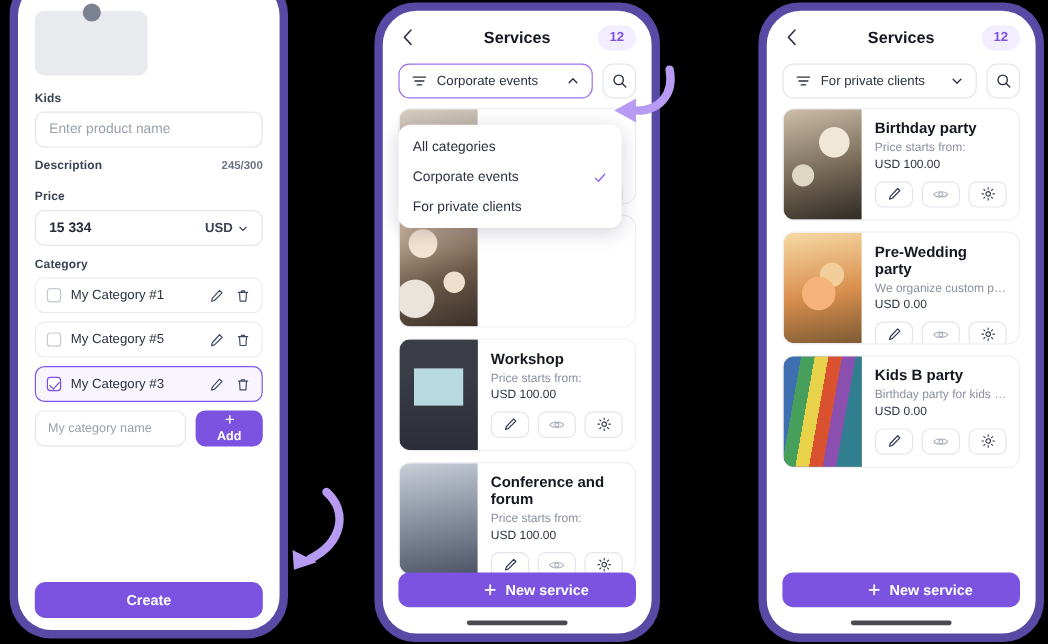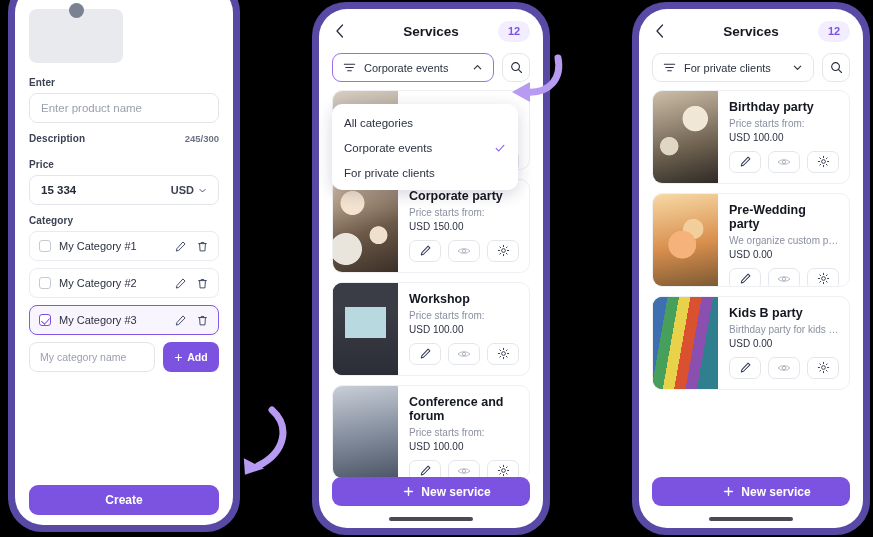--- a/index.html
+++ b/index.html
@@ -107,21 +107,21 @@
     flex: 1; height: 30px;
     border: 1px solid #e3e5ea; border-radius: 8px;
     display: flex; align-items: center; padding: 0 10px;
     font-size: 10.5px; color: #9aa0ac;
   }
   .add-btn {
     width: 56px; height: 30px;
     background: #7c52e0; border-radius: 8px;
     display: flex; align-items: center; justify-content: center;
     gap: 4px;
-    color: #fff; font-size: 10.5px; font-weight: 700;
+    color: #fff; font-size: 10.5px; font-weight: 700; flex-direction: column;
   }
   .create-btn {
     position: absolute; left: 14px; right: 14px; bottom: 10px;
     height: 30px; background: #7c52e0; border-radius: 9px;
     display: flex; align-items: center; justify-content: center;
     color: #fff; font-size: 12px; font-weight: 700; margin-top: 31px;
   }
 
   
   .topbar {
@@ -243,21 +243,21 @@
 <body>
 
 <div class="stage">
 
   <div class="phone" id="phone1">
     <div class="screen">
       <div class="form-body">
 
         <div class="img-placeholder"></div>
 
-        <div class="f-label">Enter</div>
+        <div class="f-label">Kids</div>
         <div class="f-input">Enter product name</div>
 
         <div class="spacer8"></div>
 
         <div class="f-label-row">
           <div class="f-label" style="margin:0">Description</div>
           <div class="f-counter">245/300</div>
         </div>
 
         <div class="spacer8"></div>
@@ -285,21 +285,21 @@
                 <svg class="ico" viewBox="0 0 16 16">
                   <path d="M11 2.4 L13.6 5 L5.8 12.8 L2.8 13.6 L3.6 10.6 Z" fill="none" stroke="#3f4a63" stroke-width="1.2" stroke-linejoin="round"></path>
                 </svg>
                 <svg class="ico" viewBox="0 0 16 16">
                   <path d="M3.2 4.4 H12.8 M6.4 4.4 V3 H9.6 V4.4 M4.4 4.4 L5 13.4 H11 L11.6 4.4" fill="none" stroke="#3f4a63" stroke-width="1.2" stroke-linecap="round" stroke-linejoin="round"></path>
                 </svg>
               </div>
             </div>
             <div class="cat-row">
               <div class="cbx"></div>
-              <div class="cat-name">My Category #2</div>
+              <div class="cat-name">My Category #5</div>
               <div class="cat-icons">
                 <svg class="ico" viewBox="0 0 16 16">
                   <path d="M11 2.4 L13.6 5 L5.8 12.8 L2.8 13.6 L3.6 10.6 Z" fill="none" stroke="#3f4a63" stroke-width="1.2" stroke-linejoin="round"></path>
                 </svg>
                 <svg class="ico" viewBox="0 0 16 16">
                   <path d="M3.2 4.4 H12.8 M6.4 4.4 V3 H9.6 V4.4 M4.4 4.4 L5 13.4 H11 L11.6 4.4" fill="none" stroke="#3f4a63" stroke-width="1.2" stroke-linecap="round" stroke-linejoin="round"></path>
                 </svg>
               </div>
             </div>
             <div class="cat-row active">
@@ -374,44 +374,20 @@
                   <path d="M8 1.6 v1.6 M8 12.8 v1.6 M1.6 8 h1.6 M12.8 8 h1.6 M3.5 3.5 l1.1 1.1 M11.4 11.4 l1.1 1.1 M12.5 3.5 l-1.1 1.1 M4.6 11.4 l-1.1 1.1" stroke="#3b4254" stroke-width="1.2" stroke-linecap="round"></path>
                 </svg>
               </div>
             </div>
           </div>
         </div>
 
         <div id="p2-cards">
             <div class="card">
               <div class="thumb t-corporate"></div>
-              <div class="card-body">
-                <div class="card-title">Corporate party</div>
-                <div class="card-sub">Price starts from:</div>
-                <div class="card-price">USD 150.00</div>
-                <div class="card-actions">
-                  <div class="act">
-                    <svg width="13" height="13" viewBox="0 0 16 16">
-                      <path d="M11.2 2.6 L13.4 4.8 L5.6 12.6 L2.8 13.4 L3.6 10.6 Z" fill="none" stroke="#2f3a55" stroke-width="1.25" stroke-linejoin="round"></path>
-                    </svg>
-                  </div>
-                  <div class="act">
-                    <svg width="14" height="14" viewBox="0 0 18 18">
-                      <path d="M1.6 9 C4 5.2, 14 5.2, 16.4 9 C14 12.8, 4 12.8, 1.6 9 Z" fill="none" stroke="#aab0bd" stroke-width="1.2"></path>
-                      <circle cx="9" cy="9" r="2.1" fill="none" stroke="#aab0bd" stroke-width="1.2"></circle>
-                    </svg>
-                  </div>
-                  <div class="act">
-                    <svg width="13" height="13" viewBox="0 0 16 16">
-                      <circle cx="8" cy="8" r="2.3" fill="none" stroke="#3b4254" stroke-width="1.2"></circle>
-                      <path d="M8 1.6 v1.6 M8 12.8 v1.6 M1.6 8 h1.6 M12.8 8 h1.6 M3.5 3.5 l1.1 1.1 M11.4 11.4 l1.1 1.1 M12.5 3.5 l-1.1 1.1 M4.6 11.4 l-1.1 1.1" stroke="#3b4254" stroke-width="1.2" stroke-linecap="round"></path>
-                    </svg>
-                  </div>
-                </div>
-              </div>
             </div>
             <div class="card">
               <div class="thumb t-workshop"></div>
               <div class="card-body">
                 <div class="card-title">Workshop</div>
                 <div class="card-sub">Price starts from:</div>
                 <div class="card-price">USD 100.00</div>
                 <div class="card-actions">
                   <div class="act">
                     <svg width="13" height="13" viewBox="0 0 16 16">

